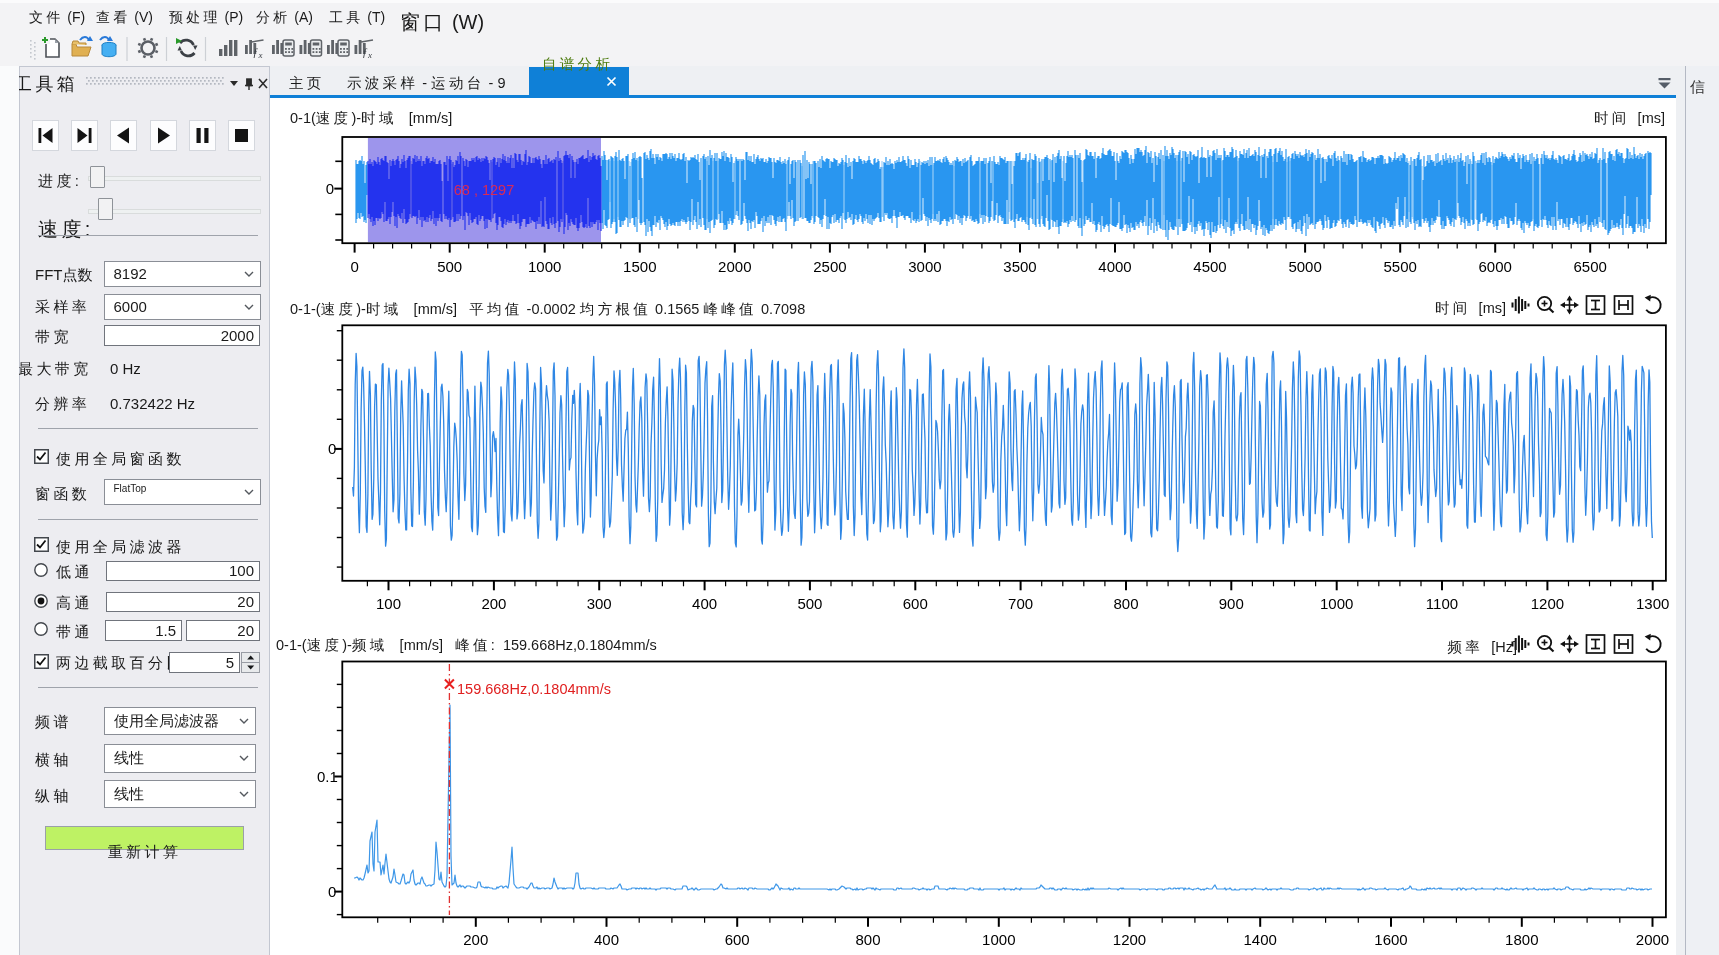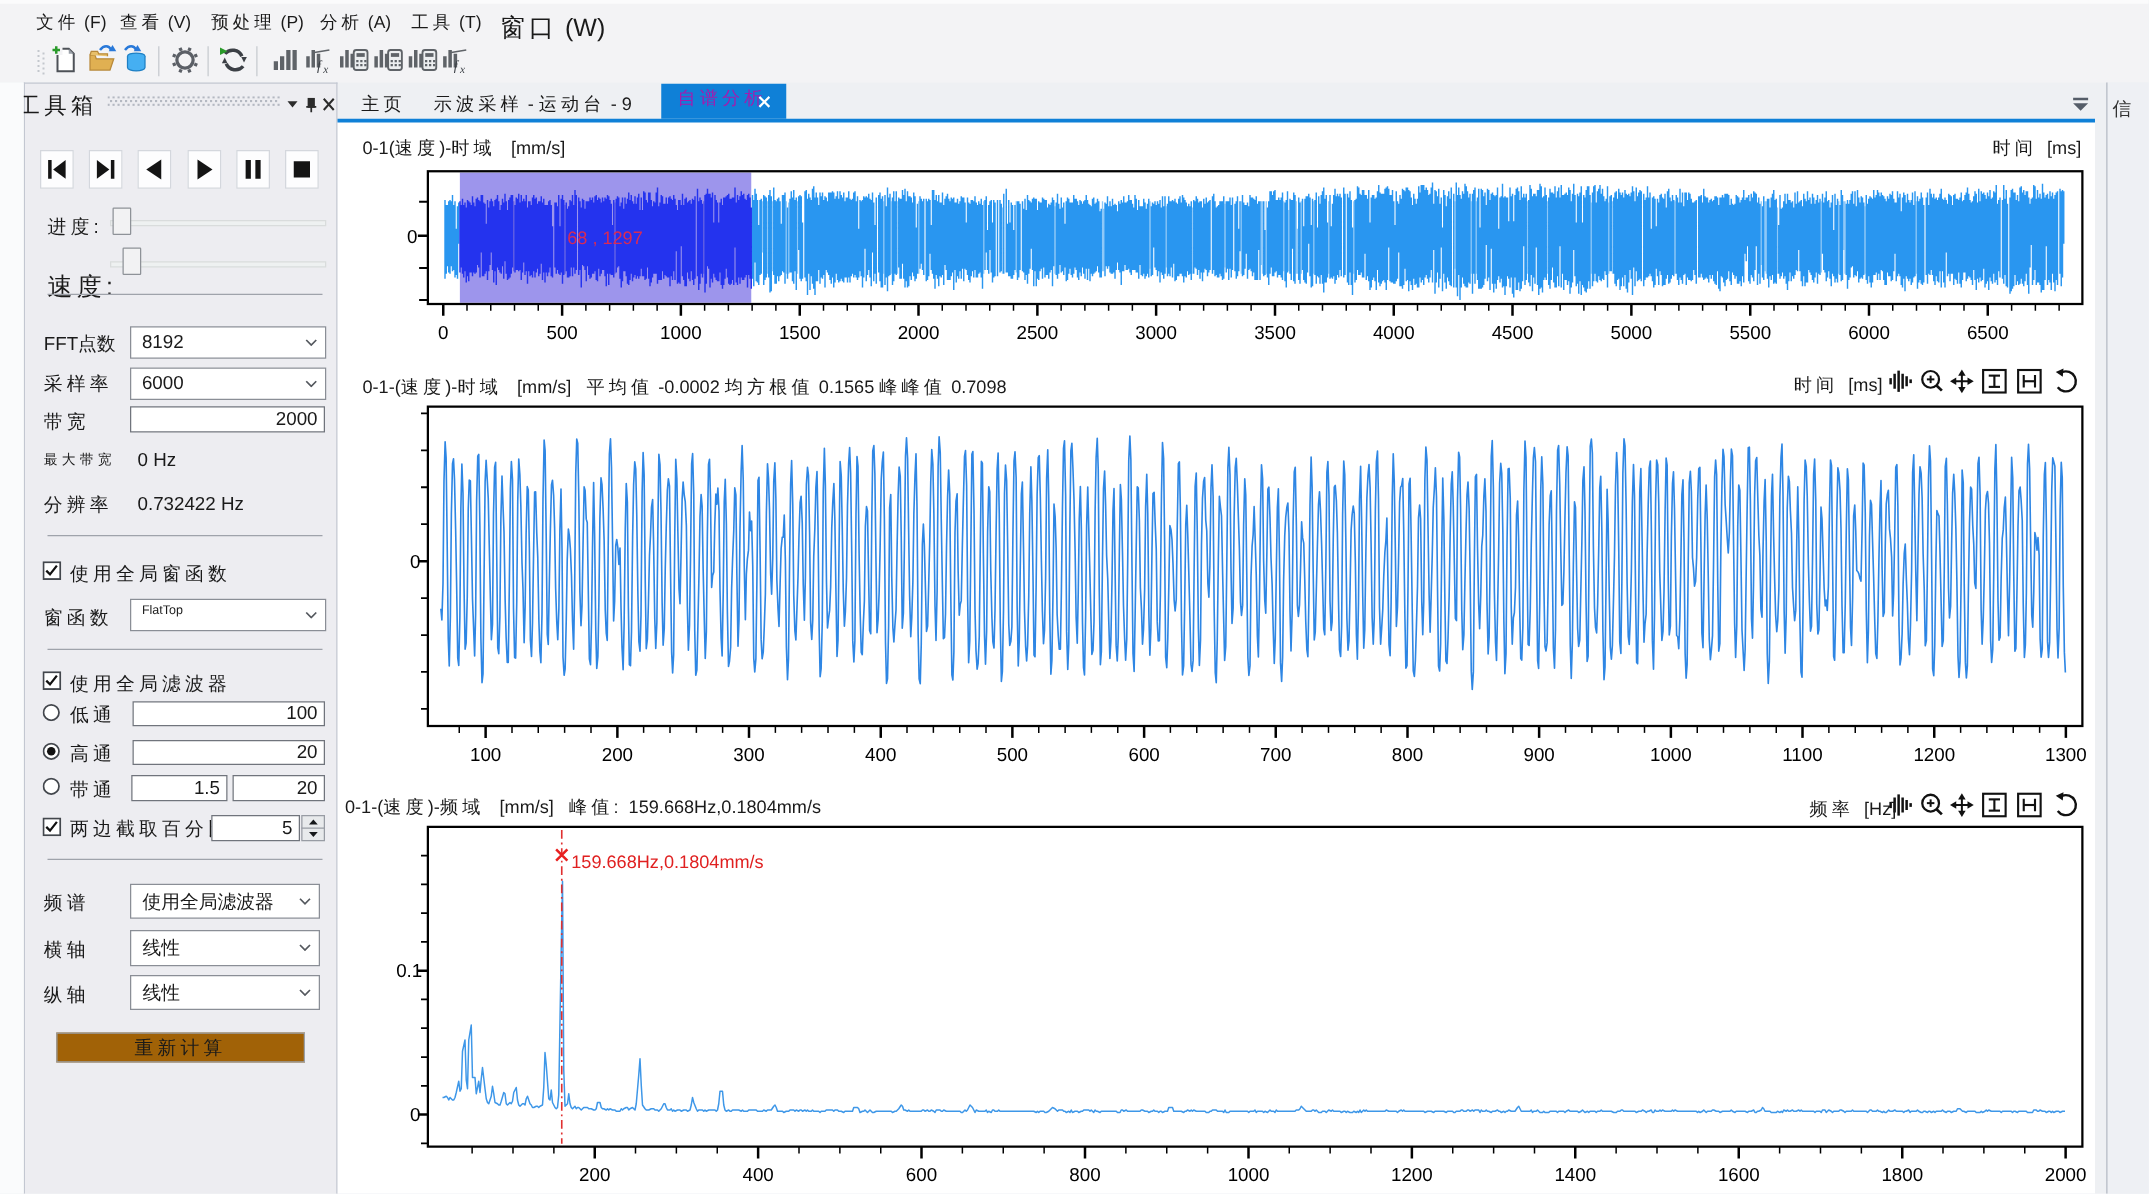--- a/index.html
+++ b/index.html
@@ -262,21 +262,21 @@
     <path d="M1 1l4 4 4-4" fill="none" stroke="#54585e" stroke-width="1.4"></path>
   </svg>
 <div style="position:absolute;left:35px;top:298px;font-size:15px;letter-spacing:3.4px">采样率</div>
 <div style="position:absolute;left:103.5px;top:293.5px;width:157.5px;height:26px;background:#fff;border:1px solid #8a8e96;box-sizing:border-box"></div>
 <div style="position:absolute;left:113.5px;top:297.5px;font-size:15px">6000</div>
 <svg style="position:absolute;left:244.0px;top:303.5px" width="10" height="6" viewBox="0 0 10 6">
     <path d="M1 1l4 4 4-4" fill="none" stroke="#54585e" stroke-width="1.4"></path>
   </svg>
 <div style="position:absolute;left:35px;top:328px;font-size:15px;letter-spacing:3.4px">带宽</div>
 <div style="position:absolute;left:104px;top:325px;width:156px;height:21px;background:#fff;border:1px solid #70747c;box-sizing:border-box;font-size:15px;text-align:right;padding:1.0px 5px 0 0">2000</div>
-<div style="position:absolute;left:35px;top:360px;font-size:11px;letter-spacing:3.4px">最大带宽</div>
+<div style="position:absolute;left:18px;top:360px;font-size:15px;letter-spacing:3.4px">最大带宽</div>
 <div style="position:absolute;left:110px;top:360px;font-size:15px;letter-spacing:0px">0 Hz</div>
 <div style="position:absolute;left:35px;top:395px;font-size:15px;letter-spacing:3.4px">分辨率</div>
 <div style="position:absolute;left:110px;top:395px;font-size:15px;letter-spacing:0px">0.732422 Hz</div>
 <div style="position:absolute;left:38px;top:428px;width:220px;height:1px;background:#9fa3ab"></div>
 <svg style="position:absolute;left:34px;top:449px" width="15" height="15" viewBox="0 0 15 15">
     <rect x="0.75" y="0.75" width="13.5" height="13.5" fill="#fff" stroke="#43474d" stroke-width="1.5"></rect>
     <path d="M3 7.5l3 3 5.5-7" fill="none" stroke="#111" stroke-width="1.8"></path>
   </svg>
 <div style="position:absolute;left:56px;top:450px;font-size:15px;letter-spacing:3.4px">使用全局窗函数</div>
 <div style="position:absolute;left:35px;top:485px;font-size:15px;letter-spacing:3.4px">窗函数</div>
@@ -332,21 +332,21 @@
 <div style="position:absolute;left:114px;top:749.0px;font-size:15px">线性</div>
 <svg style="position:absolute;left:239px;top:755.25px" width="10" height="6" viewBox="0 0 10 6">
     <path d="M1 1l4 4 4-4" fill="none" stroke="#54585e" stroke-width="1.4"></path>
   </svg>
 <div style="position:absolute;left:35px;top:787px;font-size:15px;letter-spacing:3.4px">纵轴</div>
 <div style="position:absolute;left:104px;top:779.5px;width:152px;height:28.5px;background:#fff;border:1px solid #8a8e96;box-sizing:border-box"></div>
 <div style="position:absolute;left:114px;top:784.5px;font-size:15px">线性</div>
 <svg style="position:absolute;left:239px;top:790.75px" width="10" height="6" viewBox="0 0 10 6">
     <path d="M1 1l4 4 4-4" fill="none" stroke="#54585e" stroke-width="1.4"></path>
   </svg>
-<div style="position:absolute;left:45px;top:826px;width:199px;height:24px;background:#a16207;border:1px solid #9aa0a8;box-sizing:border-box;text-align:center;font-size:15px;letter-spacing:3.4px;padding-top:2px">重新计算</div>
+<div style="position:absolute;left:45px;top:826px;width:199px;height:24px;background:#bef264;border:1px solid #9aa0a8;box-sizing:border-box;text-align:center;font-size:15px;letter-spacing:3.4px;padding-top:16px">重新计算</div>
 <svg style="position:absolute;left:270px;top:97px" width="1406" height="858" viewBox="270 97 1406 858">
     <rect x="270" y="97" width="1406" height="858" fill="#fff"></rect>
     <rect x="367.9" y="138" width="233.1" height="104.2" fill="#9d95ec"></rect>
     <path d="M610 161V202M614 161V219M618 161V217M629 161V219M631 162V219M638 161V219M707 161V219M713 161V219M718 161V219M735 161V219M787 161V219M802 166V219M813 161V218M844 165V219M882 161V217M883 167V217M920 161V215M933 165V214M954 166V219M980 163V214M993 161V219M1009 161V212M1010 161V219M1013 161V219M1027 161V217M1031 168V217M1037 161V219M1038 183V219M1041 161V219M1051 161V219M1063 161V219M1083 161V219M1164 161V215M1177 161V219M1181 161V219M1222 161V219M1238 161V219M1273 162V219M1287 162V219M1290 161V219M1340 161V219M1409 161V212M1412 161V217M1413 161V219M1422 166V219M1457 161V218M1471 161V219M1475 161V200M1476 161V219M1492 165V219M1533 161V219" stroke="#8ec8f8" stroke-width="1.05" fill="none"></path>
     <path d="M411 161V217M452 164V219M492 162V219M563 161V219" stroke="#6a62dd" stroke-width="1.05" fill="none"></path>
     <path d="M356 160V223M357 164V219M358 164V213M359 161V218M360 160V219M361 161V213M362 156V217M363 164V216M364 161V222M365 183V220M366 165V223M367 162V195M602 156V223M603 160V229M604 151V210M605 155V225M606 160V226M607 180V228M608 160V220M609 159V219M611 156V228M612 157V224M613 158V222M615 156V222M616 152V234M617 157V233M619 150V220M620 160V227M621 161V227M622 159V221M623 158V225M624 161V221M625 179V220M626 156V217M627 156V218M628 154V227M630 166V223M632 159V218M633 153V218M634 158V225M635 152V227M636 160V217M637 158V232M639 157V200M640 156V223M641 157V225M642 178V223M644 153V222M645 152V225M646 159V236M647 155V219M648 158V232M649 160V221M650 151V227M651 149V231M652 158V236M653 154V225M654 158V225M655 164V216M656 154V227M657 157V222M658 154V223M659 160V220M660 157V230M661 158V216M662 161V218M663 154V220M664 154V224M665 154V227M666 153V222M667 154V230M668 159V226M669 157V219M670 153V224M671 159V226M672 153V225M673 156V223M674 158V225M675 154V226M676 161V222M677 158V222M678 158V226M679 153V222M680 159V226M681 160V221M682 159V219M683 154V222M684 153V220M685 161V222M686 157V224M687 183V222M688 160V217M689 161V221M690 160V230M691 157V222M692 158V199M693 157V225M694 158V220M695 155V216M696 159V222M697 160V229M698 154V202M699 162V225M700 180V219M701 158V227M703 156V218M704 154V225M705 159V230M706 157V230M708 156V228M709 165V222M710 150V233M711 158V221M712 155V220M714 158V228M715 153V225M716 161V219M717 153V220M719 158V214M720 159V223M721 159V223M722 152V211M723 156V223M724 151V230M725 161V225M726 153V230M727 157V229M728 157V221M729 158V224M730 162V218M731 154V221M732 157V225M733 182V223M734 163V219M736 157V215M737 159V211M738 161V216M739 159V220M741 159V225M742 161V224M743 159V221M744 160V203M745 180V216M746 152V219M747 152V223M748 160V231M749 156V220M750 161V223M751 156V229M752 162V221M753 162V222M754 154V220M755 164V228M756 159V212M757 157V216M758 155V224M759 159V224M760 161V224M761 158V221M762 159V218M763 158V232M764 162V216M765 162V226M766 159V221M767 163V223M768 161V217M769 157V223M770 158V215M771 158V225M772 162V215M773 178V216M774 158V220M775 162V224M776 163V226M777 160V221M778 160V217M779 161V222M780 157V216M781 162V222M782 164V222M783 161V219M784 163V218M785 159V222M786 164V231M788 160V216M789 157V202M790 184V216M791 164V219M792 161V200M793 160V218M794 178V226M795 160V222M796 162V221M798 160V221M800 160V218M801 163V217M803 155V219M805 151V218M806 179V218M807 160V221M808 178V221M809 162V223M810 164V223M811 184V220M812 164V216M814 161V224M815 161V222M816 163V216M818 161V217M819 167V218M820 159V224M821 168V220M822 156V227M823 160V219M824 161V215M825 162V199M826 159V216M827 158V229M828 159V217M829 159V229M830 168V223M831 161V224M832 162V217M833 162V215M834 158V223M835 159V214M836 160V222M837 160V220M838 166V220M839 163V223M840 164V218M841 162V216M842 158V229M843 160V213M845 162V220M846 155V223M847 163V219M848 167V212M849 158V218M850 166V217M851 162V220M852 179V214M853 161V225M854 158V224M855 159V219M856 162V215M857 162V220M858 162V222M859 156V219M860 159V214M861 159V216M862 161V222M863 164V224M864 160V218M865 161V221M866 163V214M867 161V219M868 160V223M869 156V215M870 160V224M871 163V215M872 164V225M873 165V219M874 159V221M875 158V219M876 163V218M877 162V217M878 159V213M879 161V218M880 169V222M881 167V222M884 162V221M885 163V213M886 157V215M887 165V213M888 161V218M889 165V219M890 159V219M891 164V218M892 163V223M893 164V216M894 169V210M895 161V216M896 163V218M897 160V228M898 162V217M899 157V217M900 162V212M901 162V216M902 161V216M903 156V215M904 160V218M905 160V220M906 163V216M907 166V216M908 156V216M909 159V218M910 168V218M911 160V223M912 165V212M913 165V220M914 165V221M915 159V219M916 162V223M917 167V221M918 163V219M919 159V222M921 165V221M922 162V220M923 163V198M924 161V214M925 164V216M926 161V221M927 163V217M928 160V226M929 166V218M930 157V220M931 165V223M932 157V219M934 163V221M935 157V219M936 161V221M937 161V214M938 160V222M939 161V211M940 159V225M941 162V224M942 163V221M943 159V221M944 157V219M945 162V219M946 156V221M947 158V226M948 160V221M949 162V222M950 165V217M951 163V220M952 165V219M953 161V224M955 160V219M956 161V214M957 157V215M958 159V220M959 162V216M960 161V223M961 161V218M962 166V225M963 159V218M964 163V215M965 158V216M966 162V221M967 161V218M968 160V216M970 157V219M971 155V216M972 161V221M973 166V220M974 165V222M975 164V222M976 161V219M977 161V221M978 161V224M979 157V223M981 161V218M982 161V215M983 161V224M984 158V215M985 164V222M986 158V216M988 163V217M989 161V223M990 157V221M991 183V217M992 161V201M994 156V221M995 162V220M996 164V215M997 164V203M998 162V223M999 165V216M1000 156V215M1001 158V217M1002 158V221M1003 159V218M1004 160V224M1005 157V224M1006 163V224M1007 161V200M1008 161V224M1011 161V221M1012 184V220M1014 166V222M1015 161V228M1016 153V219M1017 153V214M1018 156V221M1019 153V221M1020 152V218M1021 160V217M1022 160V222M1023 158V220M1024 160V220M1025 158V222M1026 154V224M1028 162V225M1029 160V230M1030 153V218M1032 159V219M1033 160V224M1034 160V199M1035 154V225M1036 156V227M1039 158V224M1040 162V227M1042 159V216M1043 181V224M1044 159V226M1045 157V227M1046 157V218M1047 155V195M1048 158V221M1049 180V230M1050 159V229M1052 160V220M1053 154V227M1054 182V221M1055 157V222M1056 163V227M1057 156V220M1058 153V227M1059 150V234M1060 159V226M1061 156V226M1062 178V222M1064 156V223M1065 181V222M1066 163V223M1067 156V221M1068 151V227M1069 157V224M1070 155V220M1071 157V222M1072 155V216M1073 158V221M1075 150V222M1076 155V220M1078 155V226M1079 158V228M1080 153V218M1081 160V228M1082 182V236M1084 160V226M1085 159V224M1086 149V216M1087 150V220M1088 155V220M1089 156V218M1090 152V222M1091 152V222M1092 156V203M1093 156V224M1094 159V221M1095 152V225M1096 178V232M1097 158V230M1098 156V224M1099 156V222M1100 159V225M1101 158V232M1102 153V216M1103 148V226M1104 154V229M1105 155V227M1106 155V225M1107 155V224M1108 151V226M1109 150V232M1110 149V224M1111 151V198M1112 156V225M1113 156V226M1114 152V226M1115 161V227M1116 180V227M1117 153V225M1118 161V223M1119 163V202M1120 156V229M1121 159V229M1122 151V231M1123 152V228M1124 153V215M1125 150V225M1126 150V224M1127 152V233M1128 153V225M1129 158V228M1130 164V232M1131 155V223M1132 159V228M1133 163V227M1134 159V230M1135 149V230M1136 154V222M1137 148V226M1138 148V224M1139 148V228M1140 152V222M1141 150V220M1142 152V223M1143 156V226M1144 155V222M1145 150V216M1146 146V226M1147 163V200M1148 152V235M1149 153V226M1150 157V218M1151 151V230M1152 163V223M1153 158V198M1154 182V233M1155 152V219M1156 156V226M1157 165V231M1158 157V222M1159 153V225M1160 159V228M1161 150V229M1163 155V230M1165 146V230M1166 156V237M1167 150V220M1168 156V240M1169 159V230M1170 153V222M1171 155V227M1172 147V229M1173 149V230M1174 153V230M1175 158V226M1176 155V227M1178 155V235M1179 152V219M1180 150V227M1182 158V224M1183 151V231M1184 182V231M1185 151V231M1186 152V230M1187 157V228M1188 154V223M1189 164V196M1190 151V225M1191 152V222M1192 160V232M1193 155V199M1194 154V227M1195 156V234M1196 157V227M1197 156V231M1198 150V224M1199 183V221M1200 158V226M1201 157V223M1202 147V230M1203 158V229M1204 157V236M1205 158V229M1206 158V221M1207 177V223M1208 150V230M1209 157V222M1210 155V235M1211 177V238M1212 156V222M1213 151V232M1214 150V232M1215 153V226M1216 160V233M1217 149V231M1218 158V225M1219 155V197M1220 158V228M1221 155V224M1223 160V226M1224 148V229M1225 151V220M1226 157V233M1227 155V222M1228 155V227M1229 157V198M1230 152V228M1231 152V236M1232 147V231M1233 149V230M1234 158V234M1235 157V224M1236 150V222M1237 156V224M1239 158V228M1240 151V231M1241 154V224M1242 154V214M1243 155V226M1244 149V230M1245 158V230M1246 153V221M1247 150V229M1248 158V197M1249 148V230M1250 156V219M1251 156V232M1252 155V224M1253 154V224M1254 156V228M1255 150V225M1256 152V235M1257 161V230M1258 155V226M1259 147V200M1260 156V221M1261 178V229M1262 155V227M1263 157V235M1264 154V225M1265 149V236M1266 178V228M1267 156V230M1268 158V233M1269 152V234M1270 149V231M1271 149V225M1272 156V231M1274 154V229M1275 149V225M1276 148V219M1277 162V225M1278 153V226M1279 151V221M1280 148V224M1281 155V225M1282 151V223M1283 157V224M1284 161V217M1285 159V220M1286 149V230M1288 157V217M1289 156V217M1291 158V219M1292 154V227M1293 153V229M1294 159V224M1295 151V223M1296 154V232M1297 156V229M1298 154V222M1299 158V229M1300 152V220M1301 155V231M1302 156V234M1303 155V226M1304 157V216M1305 154V223M1306 149V236M1307 153V214M1308 161V229M1309 150V217M1310 157V225M1311 154V224M1312 152V223M1313 153V225M1315 155V229M1316 160V224M1317 158V222M1318 149V222M1319 158V221M1320 154V219M1321 183V221M1322 158V225M1323 157V230M1324 159V228M1325 181V215M1326 159V221M1327 162V228M1328 156V217M1329 155V220M1330 158V229M1331 159V228M1332 155V228M1333 166V223M1334 153V220M1335 151V227M1336 158V226M1337 161V223M1338 156V220M1339 160V221M1341 156V219M1342 158V224M1343 162V228M1344 151V222M1345 162V224M1346 154V227M1347 165V220M1348 154V219M1349 154V228M1350 160V222M1351 154V224M1352 155V224M1353 159V225M1354 162V224M1355 162V216M1356 161V220M1357 160V227M1359 157V222M1360 157V222M1361 156V219M1362 162V222M1363 151V224M1364 157V223M1365 158V222M1366 158V223M1367 162V226M1368 160V220M1369 159V223M1370 161V220M1371 160V225M1372 157V227M1373 157V228M1374 158V217M1375 164V231M1376 158V233M1377 158V221M1378 156V222M1379 158V226M1380 155V229M1381 155V224M1382 155V223M1383 156V217M1384 164V225M1385 159V228M1386 163V218M1387 164V220M1388 163V223M1389 156V221M1390 157V227M1391 158V227M1392 162V225M1393 160V229M1394 158V221M1395 152V226M1396 160V203M1397 158V209M1398 158V197M1399 156V225M1400 161V227M1401 155V220M1402 158V222M1403 153V225M1404 154V216M1405 155V197M1406 162V228M1407 158V219M1408 163V227M1410 165V222M1411 157V224M1414 159V223M1415 159V230M1416 166V221M1417 158V224M1418 155V220M1419 152V227M1420 160V226M1421 159V227M1423 180V219M1424 156V223M1425 167V221M1426 166V218M1427 161V223M1428 155V221M1429 163V227M1430 155V232M1431 160V225M1432 160V218M1433 162V225M1434 161V221M1435 166V223M1436 154V220M1437 163V216M1438 153V217M1439 162V200M1440 161V217M1441 160V225M1442 165V229M1443 155V221M1444 159V229M1445 161V226M1446 153V226M1447 160V216M1448 158V218M1449 163V220M1450 155V224M1451 158V226M1452 163V222M1453 160V218M1454 156V227M1455 162V219M1456 159V220M1458 155V203M1459 162V216M1460 158V218M1461 153V225M1462 161V222M1463 160V217M1464 166V223M1465 162V229M1466 156V219M1467 184V221M1468 155V226M1469 164V223M1470 159V226M1472 164V220M1473 152V225M1474 156V224M1477 163V220M1478 160V231M1479 163V224M1480 160V222M1481 155V214M1482 153V213M1483 163V222M1484 153V220M1485 165V221M1486 152V217M1487 158V226M1488 162V223M1489 157V222M1490 158V223M1491 162V220M1493 156V224M1494 163V227M1495 159V221M1496 157V226M1497 158V230M1498 159V226M1499 152V220M1500 158V220M1501 156V218M1502 152V224M1503 154V219M1504 157V224M1505 154V216M1506 156V217M1507 157V224M1508 159V228M1509 161V228M1510 157V218M1511 159V221M1512 155V221M1513 156V225M1514 153V224M1515 159V217M1516 162V203M1517 162V225M1518 153V221M1519 158V219M1520 155V221M1521 169V228M1522 158V230M1523 154V223M1524 156V233M1525 162V221M1526 155V223M1527 160V225M1528 162V223M1529 160V228M1530 154V226M1531 164V222M1532 153V221M1534 157V231M1535 161V226M1536 159V224M1537 154V227M1538 158V228M1539 164V226M1541 158V220M1542 154V227M1543 164V219M1544 151V220M1545 155V216M1546 158V220M1547 155V225M1548 159V228M1549 158V221M1550 160V225M1551 158V226M1552 155V217M1553 151V230M1554 159V217M1555 160V226M1556 158V230M1557 160V202M1558 163V221M1559 155V219M1560 156V225M1561 157V219M1562 164V219M1563 156V228M1564 155V223M1565 159V224M1566 159V227M1567 160V218M1568 158V227M1569 154V230M1570 161V224M1571 160V218M1572 156V218M1573 154V225M1574 150V223M1575 155V221M1576 160V222M1577 162V224M1578 161V228M1579 157V216M1580 153V224M1581 155V232M1582 162V223M1583 151V226M1584 161V222M1585 153V225M1586 155V224M1587 154V215M1588 156V230M1589 159V227M1590 154V225M1591 157V232M1592 152V222M1593 159V225M1594 158V227M1595 153V219M1596 154V226M1597 148V224M1598 163V228M1599 160V217M1600 158V222M1602 160V223M1603 148V227M1604 159V220M1605 152V229M1606 163V230M1608 158V235M1609 152V233M1610 151V231M1611 154V229M1612 154V220M1613 160V228M1614 156V225M1615 161V228M1616 150V227M1617 149V223M1618 154V227M1619 152V229M1620 156V225M1621 153V219M1622 153V228M1623 158V235M1624 163V214M1625 159V196M1626 158V228M1627 148V224M1628 149V216M1629 159V228M1630 152V226M1631 158V226M1632 155V228M1633 159V234M1634 147V232M1635 154V232M1636 158V224M1637 156V197M1638 155V228M1639 159V224M1640 153V226M1641 157V232M1642 154V219M1643 159V226M1644 156V233M1645 154V224M1646 153V228M1648 151V219M1649 153V229M1650 152V222M1651 153V195" stroke="#2996f0" stroke-width="1.15" fill="none"></path>
     <path d="M368 161V218M369 164V214M370 159V219M371 164V222M372 162V217M373 166V226M374 160V221M375 161V225M376 162V218M377 164V218M378 157V221M379 162V218M380 165V219M381 159V218M382 158V212M383 160V214M384 161V222M385 156V202M386 156V221M387 162V221M388 163V219M389 179V217M390 160V224M391 166V217M392 161V212M393 159V202M394 161V216M395 165V226M396 160V217M397 159V228M398 156V214M399 161V216M400 168V218M401 164V219M402 159V213M403 162V223M404 155V209M405 161V219M406 168V224M407 160V223M408 158V222M409 156V219M410 156V214M412 164V218M413 158V216M414 159V216M415 155V217M416 162V216M417 156V224M418 161V218M419 159V210M420 161V220M421 156V217M422 166V227M423 161V217M424 161V221M425 164V220M426 158V222M427 156V217M428 159V222M429 158V218M430 163V215M431 161V221M432 161V219M433 157V211M434 162V224M435 159V218M436 164V226M437 164V218M438 164V221M439 161V218M440 160V214M441 164V221M442 181V222M444 162V214M445 162V219M446 165V216M447 156V219M448 181V220M449 159V218M450 156V227M451 160V220M453 162V217M454 167V222M455 165V222M456 160V221M457 161V214M458 156V221M459 164V214M460 152V219M461 156V216M463 158V220M464 161V216M465 166V230M466 159V212M467 160V213M468 167V216M469 161V225M470 161V213M471 161V220M472 158V223M473 160V222M474 158V219M475 162V219M476 157V217M477 156V224M478 160V225M479 158V215M480 159V221M481 162V219M482 158V216M483 161V216M484 158V221M485 159V229M486 156V219M487 157V228M488 160V219M489 163V220M490 180V220M491 160V222M493 159V218M494 157V214M495 158V213M496 165V223M497 162V230M498 158V225M499 167V217M500 158V217M501 163V221M502 159V227M503 154V228M504 160V224M505 156V219M506 161V225M507 163V222M508 157V220M509 163V223M510 158V221M511 155V223M512 168V221M513 158V215M514 168V221M515 153V221M516 154V224M517 160V223M518 162V214M519 154V223M520 154V229M521 160V226M522 165V222M523 161V219M524 162V219M525 154V219M526 150V227M527 165V224M528 162V224M529 156V224M530 157V217M531 163V223M532 163V220M533 158V221M534 163V222M535 158V222M536 157V229M537 159V221M538 160V224M539 156V217M540 159V224M541 164V201M542 168V227M543 160V226M544 160V227M545 164V197M546 155V221M547 164V224M548 159V229M549 158V229M550 162V218M551 161V223M552 160V225M553 163V217M554 159V224M555 160V228M556 157V223M558 151V221M559 161V232M560 158V227M561 160V219M562 163V222M564 156V234M565 155V227M566 151V213M567 155V215M568 155V230M569 158V223M570 154V226M571 178V219M572 156V222M573 160V224M574 162V225M575 178V225M576 162V218M577 159V228M578 164V231M579 158V228M580 158V223M581 157V215M582 156V222M583 155V227M584 159V228M585 159V227M586 158V224M587 158V228M588 150V198M589 162V226M590 156V228M591 160V222M592 157V227M593 153V222M594 156V224M595 155V224M596 159V222M597 160V220M598 156V230M599 155V220M600 158V223M601 166V231" stroke="#2433ee" stroke-width="1.15" fill="none"></path>
     <rect x="342.3" y="137" width="1323.6" height="106.2" fill="none" stroke="#000" stroke-width="1.8"></rect>
     <line x1="335.3" y1="161.3" x2="342.3" y2="161.3" stroke="#000" stroke-width="1.6"></line>
     <line x1="334.3" y1="188.6" x2="342.3" y2="188.6" stroke="#000" stroke-width="2"></line>
@@ -641,21 +641,21 @@
     <rect x="1614.5" y="635" width="18" height="18" fill="none" stroke="#111" stroke-width="1.7"></rect>
     <line x1="1619" y1="639" x2="1619" y2="649" stroke="#111" stroke-width="1.7"></line>
     <line x1="1628" y1="639" x2="1628" y2="649" stroke="#111" stroke-width="1.7"></line>
     <line x1="1619" y1="644" x2="1628" y2="644" stroke="#111" stroke-width="1.7"></line>
     <path d="M 1649.5 636.8 A 8 8 0 1 1 1646.2 648.8" fill="none" stroke="#111" stroke-width="1.9"></path>
     <polygon points="1650.8,633.7 1650.2,640.4 1644.6,636.6" fill="#111"></polygon>
   </svg>
 <div style="position:absolute;left:289px;top:74px;font-size:14.5px;letter-spacing:3.3px">主页</div>
 <div style="position:absolute;left:347px;top:74px;font-size:14.5px"><span style="letter-spacing:3.3px">示波采样</span> - <span style="letter-spacing:3.3px">运动台</span> - 9</div>
 <div style="position:absolute;left:529px;top:67px;width:100px;height:28px;background:#0f80d7"></div>
-<div style="position:absolute;left:542px;top:69px;font-size:14.5px;color:#a21caf;letter-spacing:3.3px">自谱分析</div>
+<div style="position:absolute;left:542px;top:55px;font-size:14.5px;color:#4d7c0f;letter-spacing:3.3px">自谱分析</div>
 <svg style="position:absolute;left:606px;top:76px" width="11" height="11" viewBox="0 0 11 11">
     <path d="M1.5 1.5l8 8M9.5 1.5l-8 8" stroke="#fff" stroke-width="1.7"></path>
   </svg>
 <div style="position:absolute;left:270px;top:95px;width:1406px;height:2.5px;background:#0f80d7"></div>
 <svg style="position:absolute;left:1657px;top:78px" width="15" height="11" viewBox="0 0 15 11">
     <rect x="1.5" y="0" width="12" height="2.2" fill="#555d68"></rect>
     <polygon points="1.5,4.5 13.5,4.5 7.5,10.5" fill="#555d68"></polygon>
   </svg>
 <div style="position:absolute;left:290px;top:109px;font-size:14.5px">0-1(<span style="letter-spacing:3.3px">速度</span>)-<span style="letter-spacing:3.3px">时域</span>&nbsp;&nbsp; [mm/s]</div>
 <div style="position:absolute;right:54px;top:109px;font-size:14.5px"><span style="letter-spacing:3.3px">时间</span>&nbsp; [ms]</div>

